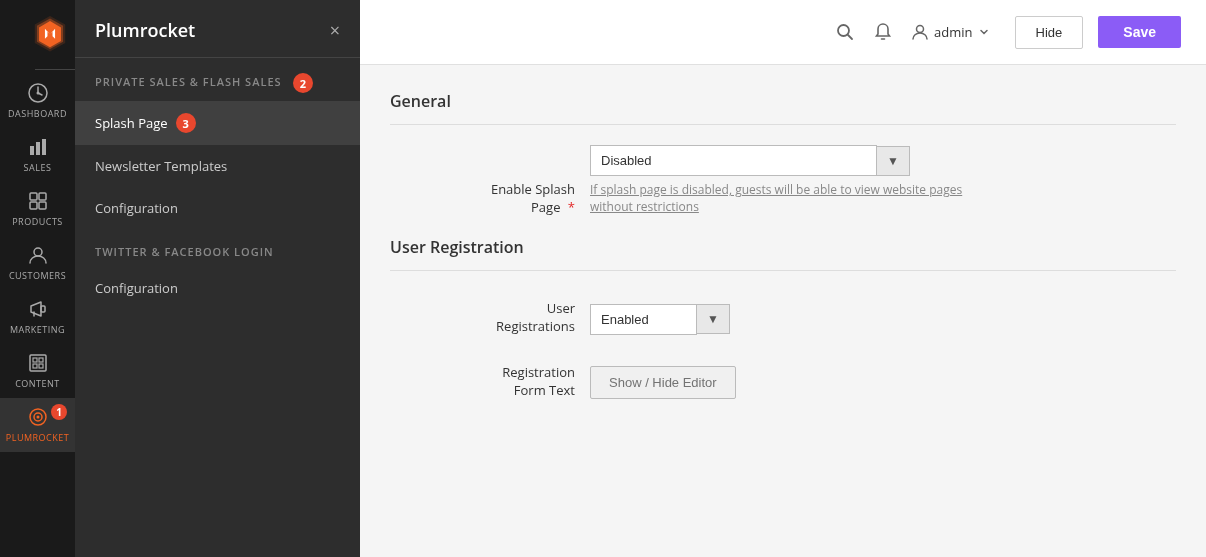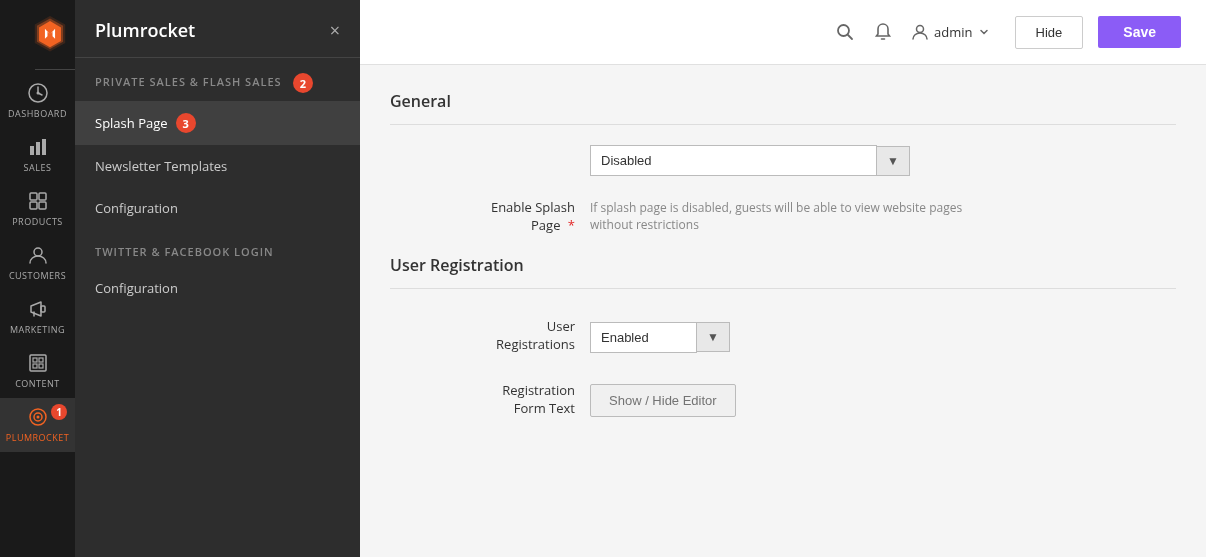--- a/index.html
+++ b/index.html
@@ -252,25 +252,26 @@
     .select-arrow-btn {
       background: #e8e8e8;
       border: 1px solid #bbb;
       border-left: none;
       padding: 7px 10px;
       cursor: pointer;
       color: #555;
       font-size: 12px;
     }
     .hint-text {
-      margin-top: 24px;
+      margin-top: 6px;
       font-size: 12px;
       color: #888;
       max-width: 400px;
       line-height: 1.4;
+      text-decoration: underline;
     }
 
     .select-wrapper-sm {
       display: flex;
       align-items: center;
       width: 140px;
     }
     .form-select-sm {
       flex: 1;
       padding: 7px 10px;

